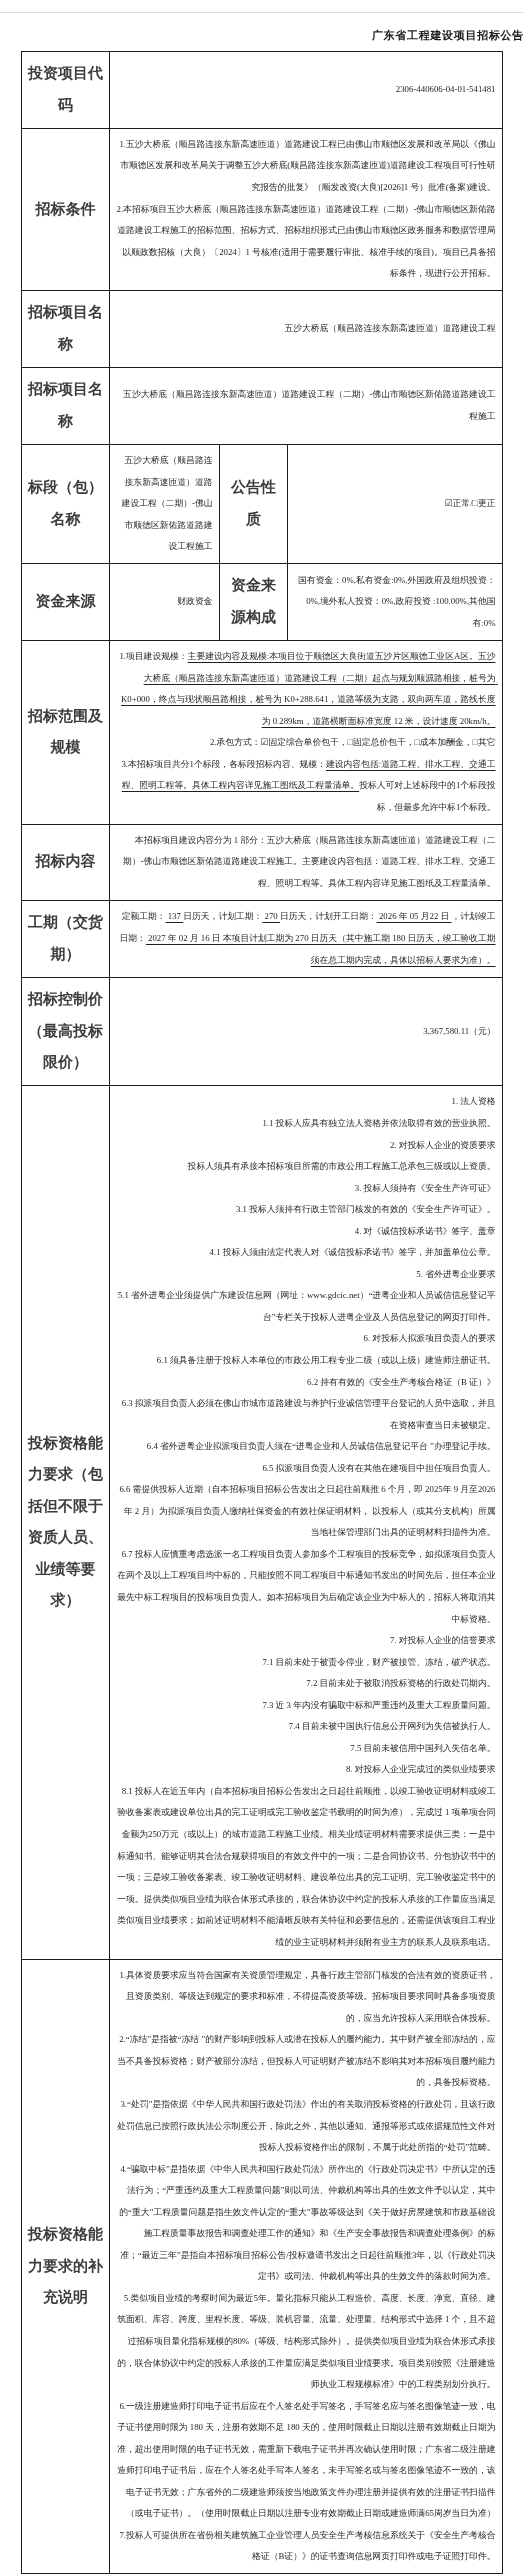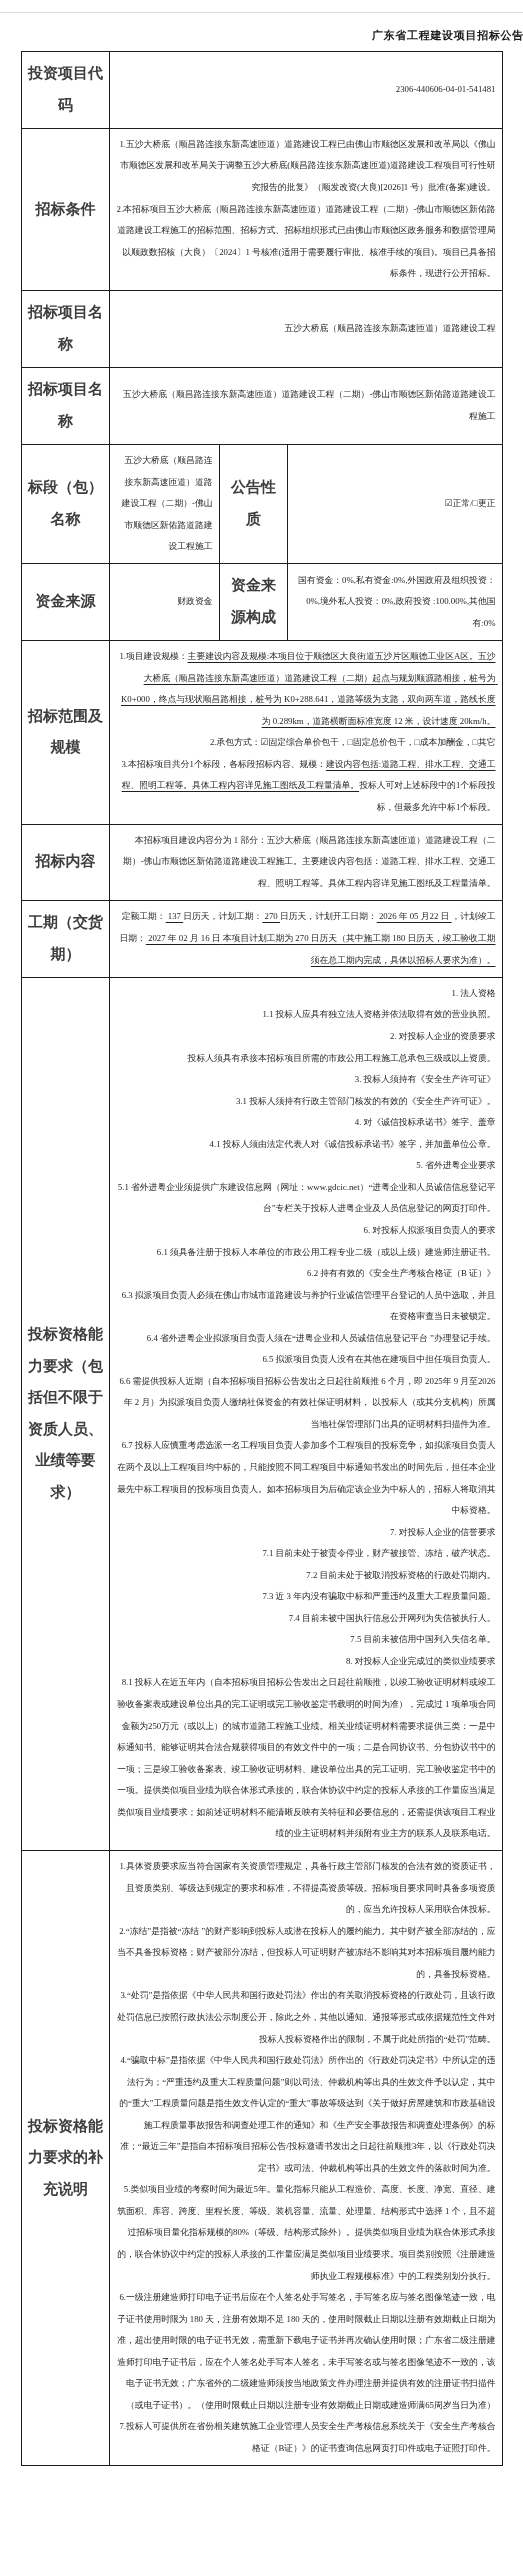--- a/index.html
+++ b/index.html
@@ -105,20 +105,24 @@
       </tr>
       <tr>
         <td class="lbl">招标内容</td>
         <td colspan="4" class="l">本招标项目建设内容分为 1 部分：五沙大桥底（顺昌路连接东新高速匝道）道路建设工程（二期）-佛山市顺德区新佑路道路建设工程施工。主要建设内容包括：道路工程、排水工程、交通工程、照明工程等。具体工程内容详见施工图纸及工程量清单。</td>
       </tr>
       <tr>
         <td class="lbl">工期（交货期）</td>
         <td colspan="4" class="l"><span>定额工期：</span><span class="u"> 137 </span><span>日历天，计划工期：</span><span class="u"> 270 </span><span>日历天，计划开工日期：</span><span class="u"> 2026 年 05 月22 日 </span><span>，计划竣工日期：</span><span class="u"> 2027 年 02 月 16 日 </span><span class="u">本项目计划工期为 270 日历天（其中施工期 180 日历天，竣工验收工期须在总工期内完成，具体以招标人要求为准）</span><span class="u">。</span></td>
       </tr>
       <tr>
+        <td class="lbl">招标控制价（最高投标限价）</td>
+        <td colspan="4" class="c">3,367,580.11（元）</td>
+      </tr>
+      <tr>
         <td class="lbl">投标资格能力要求（包括但不限于资质人员、业绩等要求）</td>
         <td colspan="4" class="l">1. 法人资格
 1.1 投标人应具有独立法人资格并依法取得有效的营业执照。
 2. 对投标人企业的资质要求
 投标人须具有承接本招标项目所需的市政公用工程施工总承包三级或以上资质。
 3. 投标人须持有《安全生产许可证》
 3.1 投标人须持有行政主管部门核发的有效的《安全生产许可证》。
 4. 对《诚信投标承诺书》签字、盖章
 4.1 投标人须由法定代表人对《诚信投标承诺书》签字，并加盖单位公章。
 5. 省外进粤企业要求

